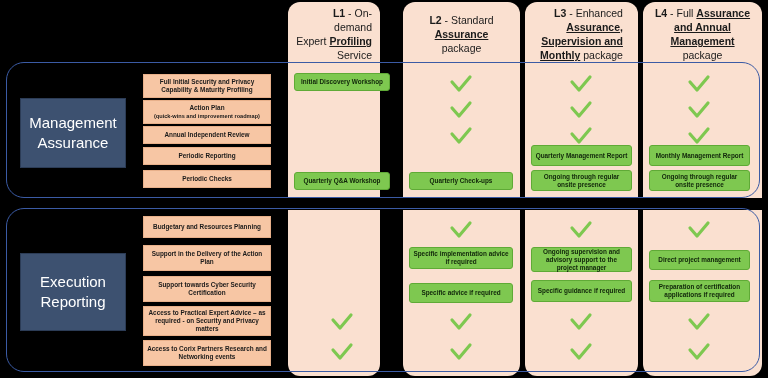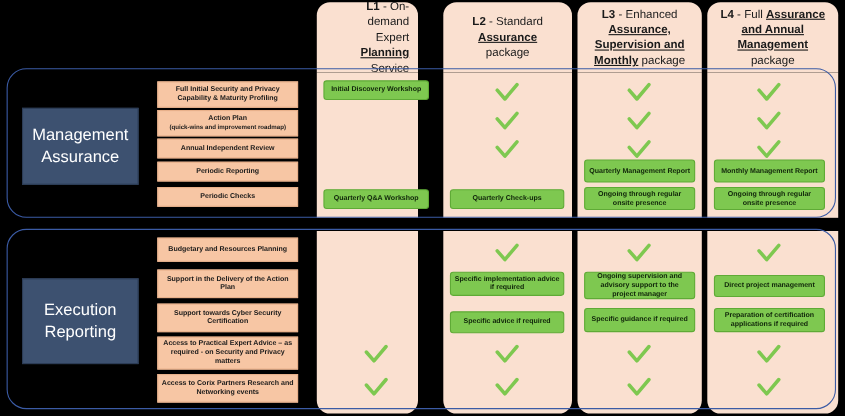--- a/index.html
+++ b/index.html
@@ -50,21 +50,21 @@
   }
   .col-head .head-text b { font-weight: bold; }
   .col-head .head-text u { text-decoration: underline; }
 
   .col-body-mgmt { top: 66px;  height: 132px; }
   .col-body-exec { top: 210px; height: 166px; border-radius: 0 0 12px 12px; }
 
   
   .c1 { left: 288px; width: 92px; text-align: right; }
   .c2 { left: 403px; width: 117px; }
-  .c3 { left: 525px; width: 113px; }
+  .c3 { left: 525px; width: 113px; text-align: right; }
   .c4 { left: 643px; width: 119px; }
 
   
   #panel-exec-1 { border-radius: 0 0 12px 12px; }
 
   
   .row-label {
     position: absolute;
     background: #3d5170;
     display: flex;
@@ -132,21 +132,21 @@
   }
   .check svg { display: block; width: 100%; height: 100%; }
 </style>
 </head>
 <body>
 
 <div id="canvas">
 
   <div class="col-panel col-head c1">
     <div class="head-text">
-      <b>L1</b> - On-demand<br>Expert <b><u>Planning</u></b><br>Service
+      <b>L1</b> - On-demand<br>Expert <b><u>Profiling</u></b><br>Service
     </div>
   </div>
 
   <div class="col-panel col-head c2">
     <div class="head-text">
       <b>L2</b> - Standard<br><b><u>Assurance</u></b><br>package
     </div>
   </div>
 
   <div class="col-panel col-head c3">

